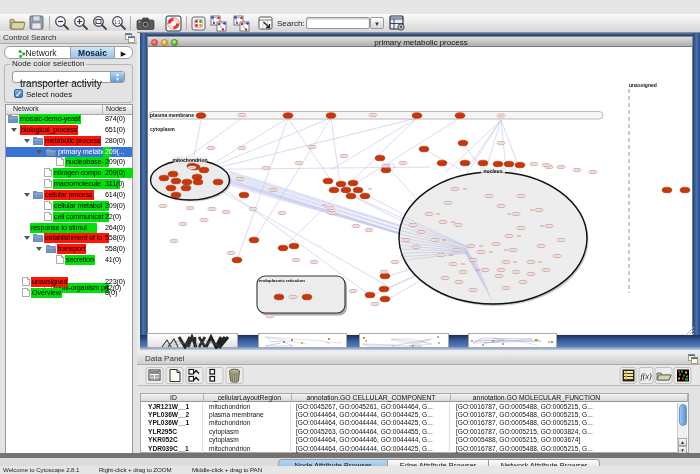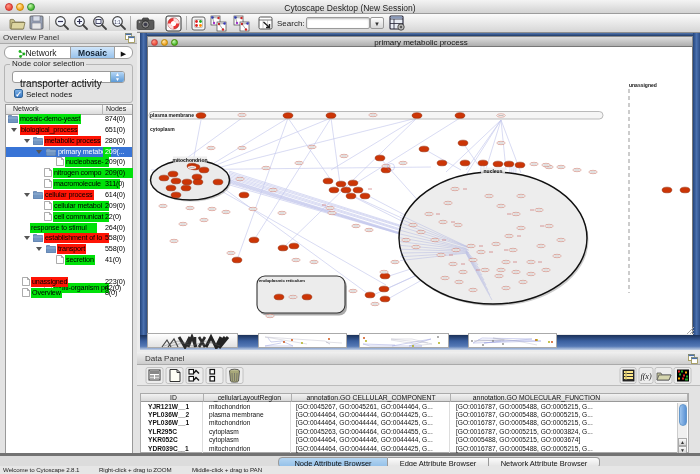--- a/index.html
+++ b/index.html
@@ -63,37 +63,31 @@
 #dphead .txt{position:absolute;left:8px;top:2px;font-size:8px;color:#333}
 #dptools{left:0;top:13px;width:563px;height:21px;background:#e8e8e8;border-bottom:1px solid #bbb}
 #dtable{left:3px;top:41px;width:549px;height:60px;background:#fff;border:1px solid #aaa}
 #dthead{position:absolute;left:0;top:0;width:547px;height:8px;background:linear-gradient(#f2f2f2,#d8d8d8);border-bottom:1px solid #999;font-size:6.8px;color:#111}
 .th{position:absolute;top:0;height:8px;line-height:8px;text-align:center;border-right:1px solid #b0b0b0}
 .drow{position:absolute;left:0;width:547px;height:8px;font-size:6.6px;color:#111;white-space:nowrap}
 .dc{position:absolute;top:0;line-height:8px;overflow:hidden}
 #dscroll{position:absolute;right:1px;top:9px;width:10px;height:51px;background:#f0f0f0;border-left:1px solid #ccc}
 #dthumb{position:absolute;left:1px;top:1px;width:8px;height:22px;background:linear-gradient(90deg,#9cc4ee,#5b92d4);border-radius:4px;border:.5px solid #69c}
 
-#btabs{left:0;top:453px;width:700px;height:13px;background:#dcdcdc;border-top:3px solid #737373}
+#btabs{left:0;top:453px;width:700px;height:13px;background:#dcdcdc;border-top:5px solid #737373}
 .btab{position:absolute;top:0.5px;height:11.5px;border:1px solid #9a9a9a;font-size:7.5px;text-align:center;background:linear-gradient(#fcfcfc,#e2e2e2);color:#111;line-height:11px}
 #btab1{left:278px;width:110px;background:linear-gradient(#b5d6f2,#92bfe8);border-radius:4px 0 0 4px}
 #btab2{left:388px;width:101px;border-left:none}
 #btab3{left:489px;width:111px;border-left:none;border-radius:0 4px 4px 0}
 #status{left:0;top:466px;width:700px;height:8px;background:#e6e6e6;font-size:6.2px;letter-spacing:-0.1px;color:#222}
 #status span{position:absolute;top:0}
 </style></head>
 <body>
 <div id="stage">
 
-  <div class="abs" id="titlebar">
-    <div class="tl t1"></div>
-      <div class="tl t2"></div>
-      <div class="tl t3"></div>
-    <div class="abs" id="apptitle">Cytoscape Desktop (New Session)</div>
-  </div>
 
   <div class="abs" id="toolbar">
     <svg class="abs" style="left:0;top:0" width="700" height="19" viewBox="0 0 700 19">
 <g transform="translate(10,3)">
           <path d="M0 3 L0 11 Q0 12 1 12 L13 12 L14 5 L5 5 L4 3 Q3.6 2.4 3 2.4 L1 2.4 Q0 2.4 0 3 Z" fill="#c8c08a" stroke="#7a724a" stroke-width=".8"></path>
           <path d="M2 5.5 L15 5.5 L13.5 12 L1 12 Z" fill="#ddd5a0" stroke="#7a724a" stroke-width=".8"></path>
         </g>
 <g transform="translate(30,2)">
           <rect x="0" y="0" width="13" height="13" rx="1" fill="#9aa4b8" stroke="#555" stroke-width=".8"></rect>
           <rect x="3" y="0" width="7" height="5" fill="#d8dde8" stroke="#667" stroke-width=".5"></rect>
@@ -182,21 +176,21 @@
     <div class="sep" style="left:49px"></div>
     <div class="sep" style="left:130px"></div>
     <div class="sep" style="left:186px"></div>
     <div class="abs" id="search-label">Search:</div>
     <div class="abs" id="search-box"></div>
     <div class="abs" id="search-drop">▼</div>
   </div>
 
   <div class="abs" id="cpanel">
     <div class="abs" id="cphead">
-        <div class="txt">Overview Panel</div>
+        <div class="txt">Control Search</div>
         <svg style="position:absolute;right:2px;top:2px" width="10" height="10" viewBox="0 0 10 10">
 <rect x="0.5" y="0.5" width="6" height="6" fill="#fff" stroke="#9a8f4a" stroke-width="0.8"></rect>
 <rect x="0.5" y="0.5" width="6" height="1.6" fill="#4a70a8"></rect>
 <rect x="3.5" y="3.5" width="6" height="6" fill="#fff" stroke="#9a8f4a" stroke-width="0.8"></rect>
 <rect x="3.5" y="3.5" width="6" height="1.6" fill="#4a70a8"></rect>
 </svg>
       </div>
     <div class="abs" id="cptabs">
       <div id="tab-network"><svg style="position:absolute;left:13px;top:2.5px" width="8" height="8" viewBox="0 0 8 8">
             <circle cx="2" cy="1.5" r="1.4" fill="#2b2"></circle>

